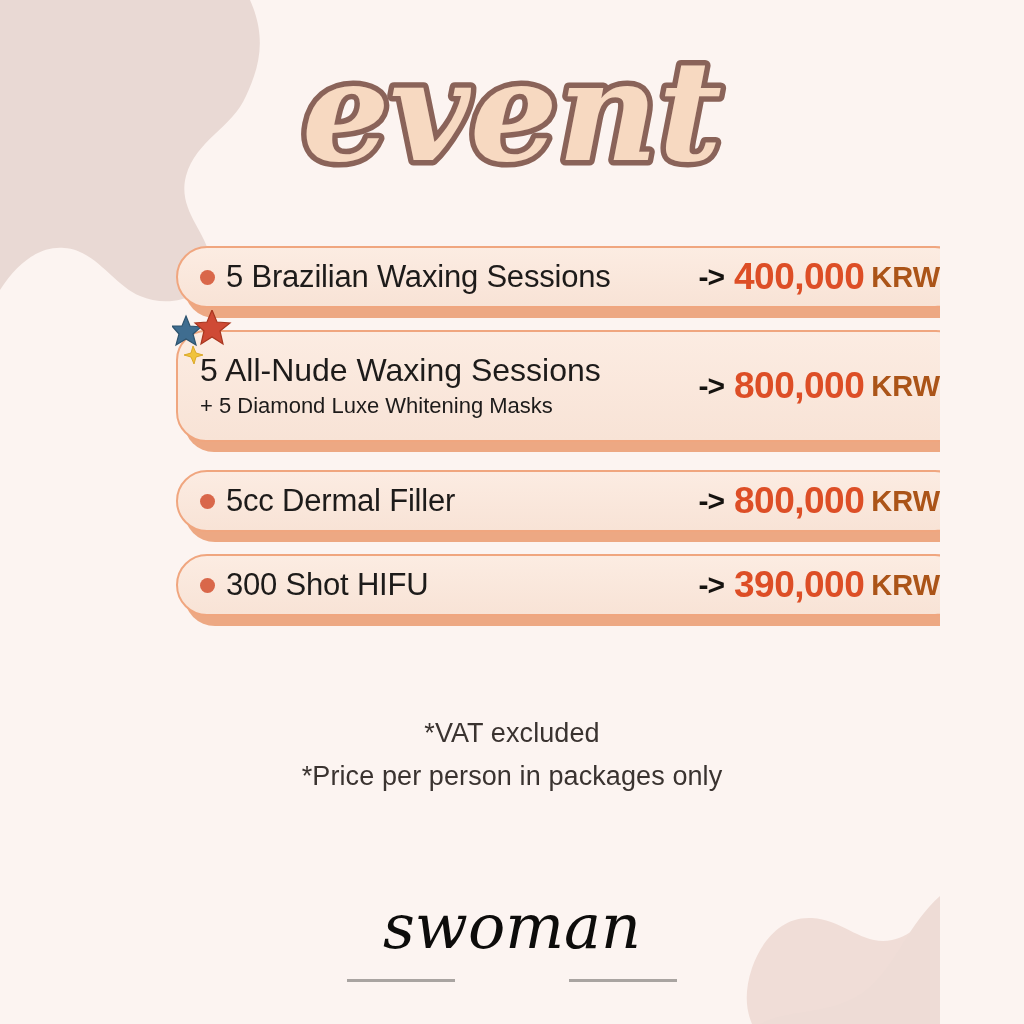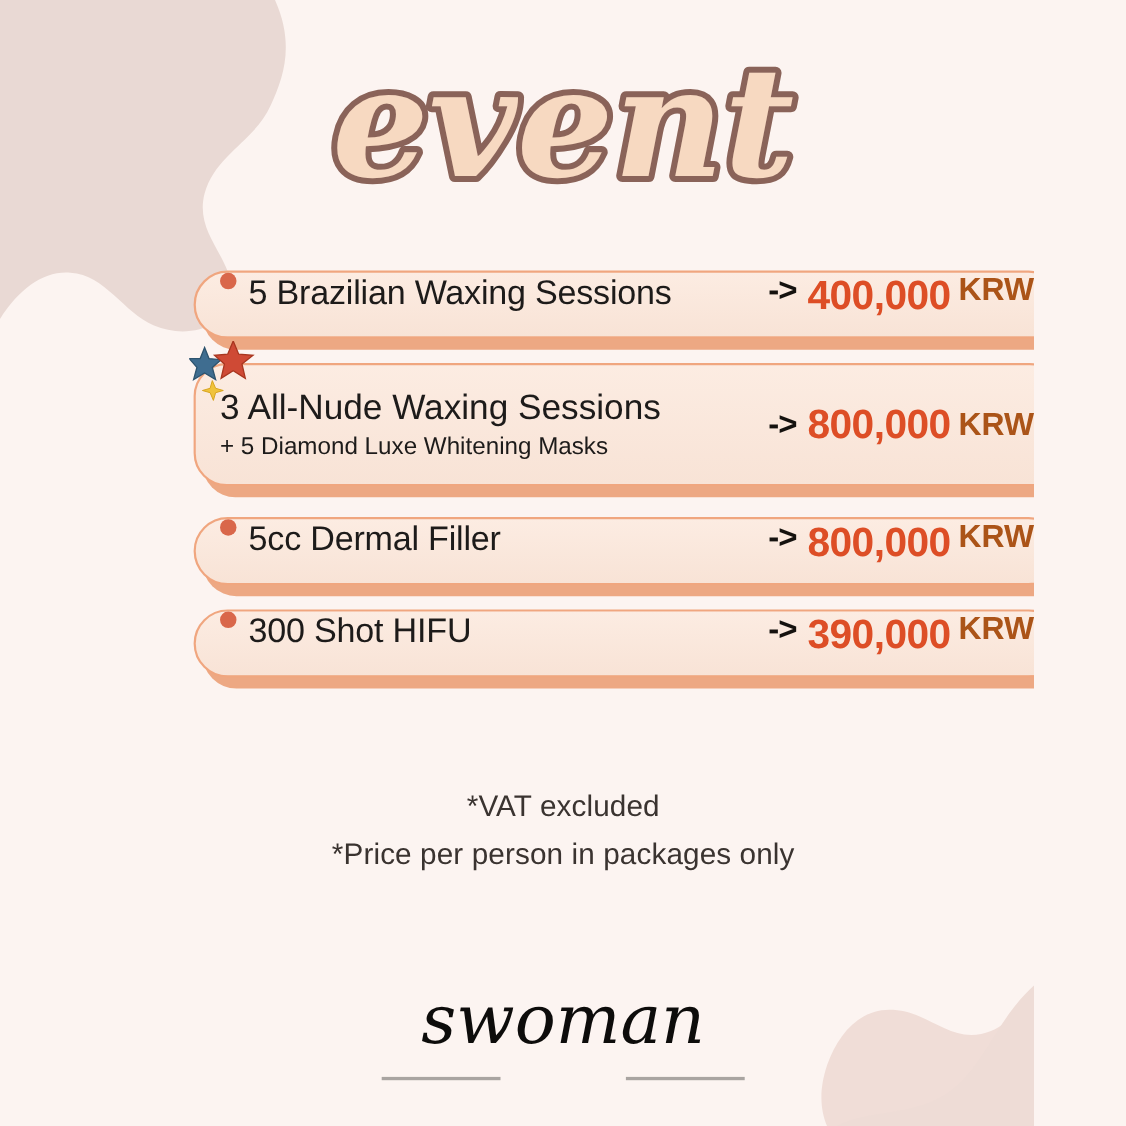--- a/index.html
+++ b/index.html
@@ -69,21 +69,21 @@
   }
   .row.boxy .plate { border-radius: 30px; }
 
   .pill {
     position: relative;
     background: linear-gradient(180deg, #fcece2 0%, #f8e3d6 100%);
     border: 2.5px solid #f0a67f;
     border-radius: 44px;
     box-sizing: border-box;
     display: flex;
-    align-items: flex-start;
+    align-items: center;
     padding: 0 24px 0 22px;
     height: 62px;
   }
   .row.boxy .pill {
     border-radius: 30px;
     height: 112px;
     align-items: center;
     padding: 0 24px 0 22px;
   }
 
@@ -265,21 +265,21 @@
 
     <div class="row boxy" style="margin-bottom:28px;">
       <div class="plate"></div>
       <div class="pill">
         <svg class="stars" viewBox="0 0 70 62" xmlns="http://www.w3.org/2000/svg">
           <path fill="#3f6d90" stroke="#2d536e" stroke-width="1.2" d="M14,6 L18,16 L29,17 L21,24 L24,35 L14,29 L4,35 L7,24 L0,16 L10,16 Z"></path>
           <path fill="#cf4a35" stroke="#a8361f" stroke-width="1.2" d="M40,0 L45,12 L58,13 L48,21 L51,34 L40,27 L29,34 L32,21 L23,13 L35,12 Z"></path>
           <path fill="#f0c33c" stroke="#d8a41f" stroke-width="0.9" d="M21,36 L24,43 L31,45 L24,47 L22,54 L19,47 L12,45 L19,43 Z"></path>
         </svg>
         <span class="stack">
-          <span class="line1">3 All-Nude Waxing Sessions</span>
+          <span class="line1">5 All-Nude Waxing Sessions</span>
           <span class="line2">+ 5 Diamond Luxe Whitening Masks</span>
         </span>
         <span class="spacer"></span>
         <span class="arrow">-&gt;</span>
         <span class="price">800,000</span>
         <span class="currency">KRW</span>
       </div>
     </div>
 
     <div class="row">

